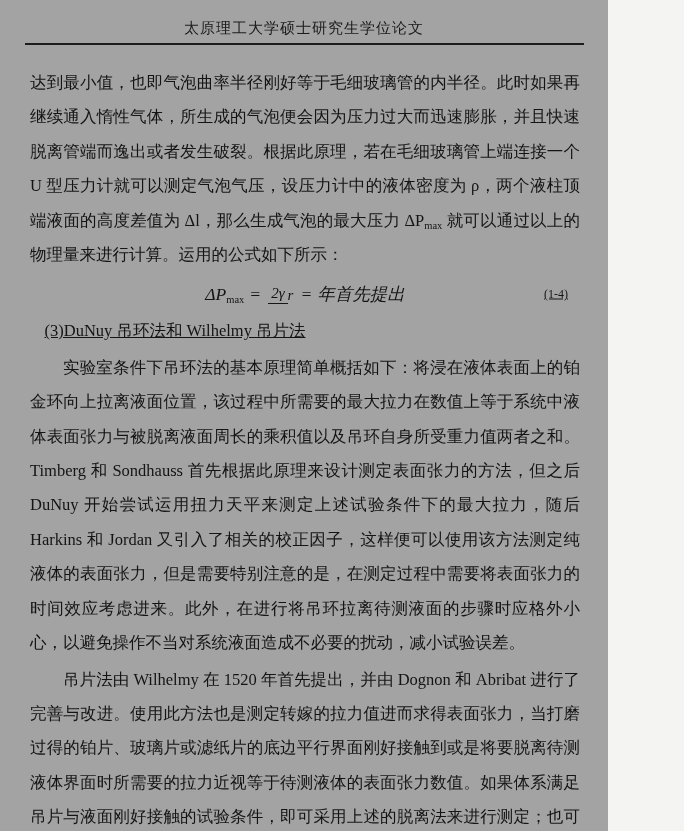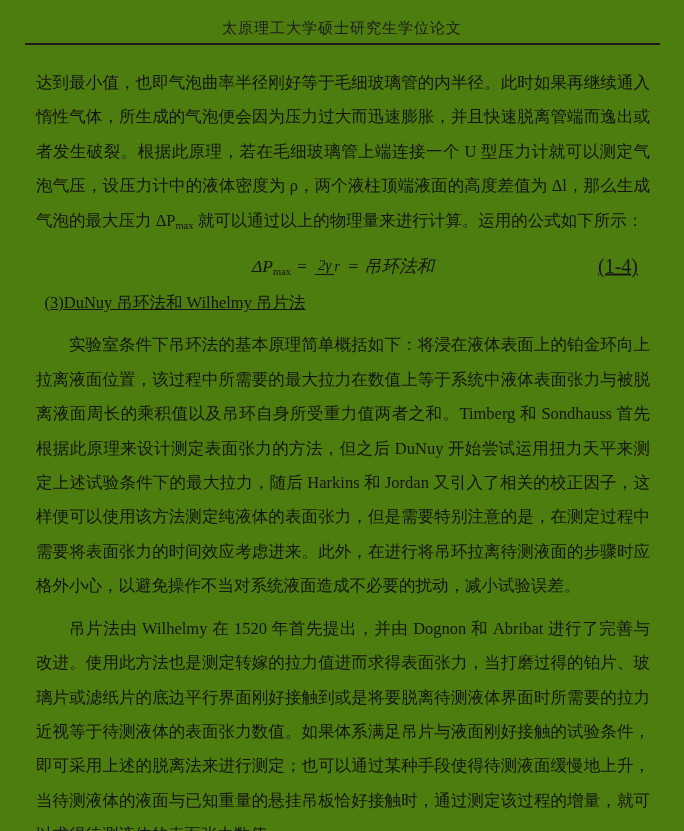--- a/index.html
+++ b/index.html
@@ -4,23 +4,23 @@
 <style>
   html, body { margin: 0; padding: 0; }
   body {
     width: 684px;
     height: 831px;
     background: #f4f4f2;
     font-family: "Liberation Serif", "DejaVu Serif", serif;
   }
   .page {
     position: relative;
-    width: 684px;
+    width: 608px;
     height: 831px;
-    background: #4d7c0f;
+    background: #a3a3a3;
     color: #151515;
     overflow: hidden;
     box-sizing: border-box;
   }
   .page-header {
     padding-top: 19px;
     text-align: center;
     font-size: 15px;
     letter-spacing: 1px;
     color: #1b1b1b;
@@ -31,21 +31,21 @@
     background: #1c1c1c;
   }
   .page-body {
     margin: 21px 26px 0 28px;
     font-size: 16.5px;
     line-height: 34.4px;
     text-align: justify;
     text-justify: inter-ideograph;
     color: #141414;
   }
-  .page-body p { margin: 8px; text-indent: 2em; }
+  .page-body p { margin: 2px; text-indent: 2em; }
   .page-body p.no-indent { text-indent: 0; }
   sub.var-sub {
     font-size: 10.5px;
     font-style: normal;
     vertical-align: -3px;
     line-height: 0;
   }
   .section-heading {
     text-indent: 1em;
     font-size: 16.5px;
@@ -77,25 +77,25 @@
     line-height: 1.12;
     margin: 0 2px;
   }
   .frac .frac-num {
     padding: 0 3px 1px 3px;
     border-bottom: 1.4px solid #161616;
   }
   .frac .frac-den { padding-top: 1px; }
   .equation-number {
     position: absolute;
-    right: 20px;
+    right: 14px;
     top: 50%;
     transform: translateY(-50%);
     font-style: normal;
-    font-size: 20px;
+    font-size: 12px;
     color: #161616;
     text-decoration: underline;
   }
 </style>
 </head>
 <body>
 
 <div class="page">
 
   <div class="page-header">
@@ -110,21 +110,21 @@
 
     <div class="equation-row">
       <span class="eq">
         <span class="eq-term"><span>ΔP</span><sub class="var-sub">max</sub></span>
         <span class="eq-term">=</span>
         <span class="frac">
           <span class="frac-num">2γ</span>
           <span class="frac-den">r</span>
         </span>
         <span class="eq-term">=</span>
-        <span class="eq-term">吊环法和</span>
+        <span class="eq-term">年首先提出</span>
       </span>
       <span class="equation-number">(1-4)</span>
     </div>
 
     <div class="section-heading">(3)DuNuy 吊环法和 Wilhelmy 吊片法</div>
 
     <p>实验室条件下吊环法的基本原理简单概括如下：将浸在液体表面上的铂金环向上拉离液面位置，该过程中所需要的最大拉力在数值上等于系统中液体表面张力与被脱离液面周长的乘积值以及吊环自身所受重力值两者之和。Timberg 和 Sondhauss 首先根据此原理来设计测定表面张力的方法，但之后 DuNuy 开始尝试运用扭力天平来测定上述试验条件下的最大拉力，随后 Harkins 和 Jordan 又引入了相关的校正因子，这样便可以使用该方法测定纯液体的表面张力，但是需要特别注意的是，在测定过程中需要将表面张力的时间效应考虑进来。此外，在进行将吊环拉离待测液面的步骤时应格外小心，以避免操作不当对系统液面造成不必要的扰动，减小试验误差。</p>
 
     <p>吊片法由 Wilhelmy 在 1520 年首先提出，并由 Dognon 和 Abribat 进行了完善与改进。使用此方法也是测定转嫁的拉力值进而求得表面张力，当打磨过得的铂片、玻璃片或滤纸片的底边平行界面刚好接触到或是将要脱离待测液体界面时所需要的拉力近视等于待测液体的表面张力数值。如果体系满足吊片与液面刚好接触的试验条件，即可采用上述的脱离法来进行测定；也可以通过某种手段使得待测液面缓慢地上升，当待测液体的液面与已知重量的悬挂吊板恰好接触时，通过测定该过程的增量，就可以求得待测液体的表面张力数值。</p>
 

